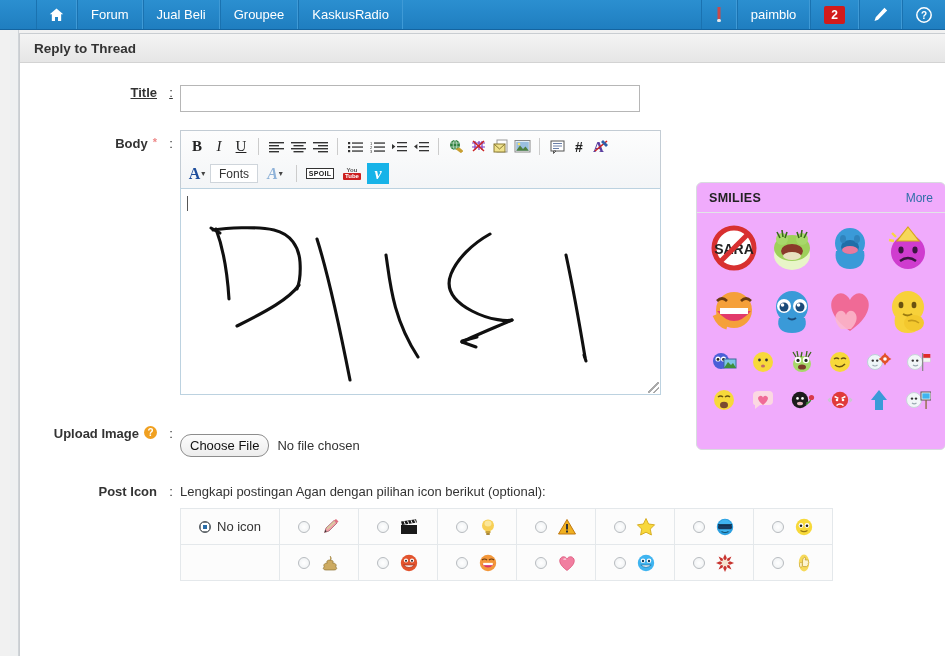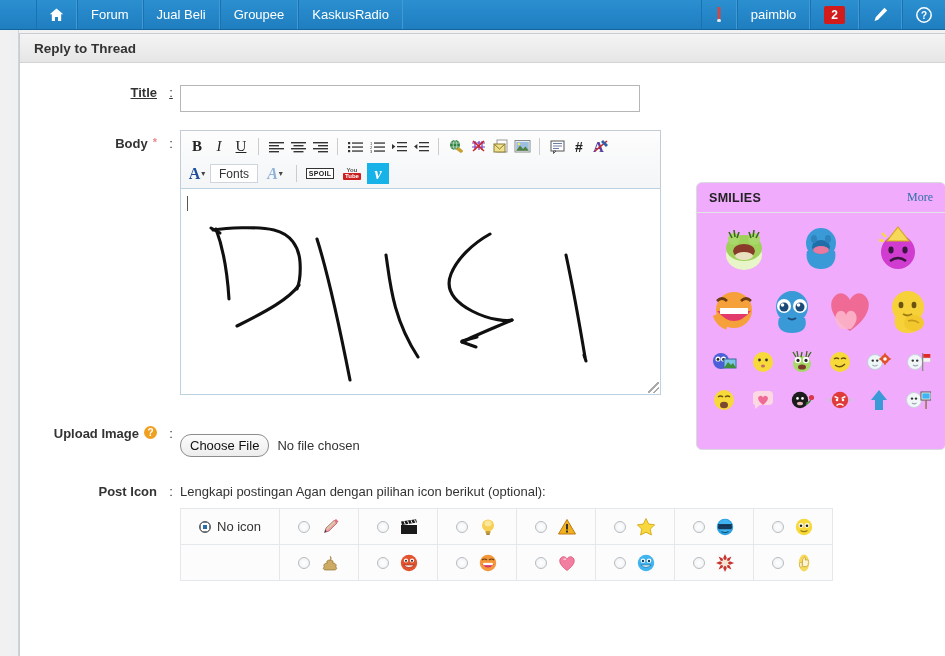--- a/index.html
+++ b/index.html
@@ -212,21 +212,21 @@
     width: 250px; height: 268px;
     background: #f0abfc;
     border: 1px solid #d8dcdf;
     border-radius: 6px;
   }
   #smilies-head {
     height: 30px; display:flex; align-items:center;
     padding: 0 12px; border-bottom: 1px solid #e2e5e7;
   }
   #smilies-head .t { font-weight:bold; font-size:12.5px; letter-spacing:.3px; color:#222; }
-  #smilies-head .more { margin-left:auto; color:#2f6fa8; font-size:12px; cursor:pointer;font-family:Liberation Serif, serif; }
+  #smilies-head .more { margin-left:auto; color:#2f6fa8; font-size:12px; cursor:pointer; }
   .sm-bigrow { display:flex; justify-content:space-around; padding: 10px 8px 0 8px; }
   .sm-smallrow { display:flex; justify-content:space-around; padding: 8px 8px 0 8px; }
   .sm-big { width:50px; height:50px; cursor:pointer; }
   .sm-small { width:26px; height:26px; cursor:pointer; }
 
   
   .hint { font-size: 13px; color: #333; }
   #filebtnrow { display:flex; align-items:center; gap:8px; margin-top: 8px; }
   .choosefile {
     border:1px solid #8d8d8d; background:linear-gradient(#fcfcfc,#ededed);
@@ -768,20 +768,27 @@
 
     <div id="smilies">
       <div id="smilies-head">
         <span class="t">SMILIES</span>
         <span class="more">More</span>
       </div>
 
       <div class="sm-bigrow">
         <span class="sm-big">
           <svg width="50" height="50" viewBox="0 0 50 50">
+              <circle cx="25" cy="25" r="20" fill="#fff" stroke="#d83030" stroke-width="5"></circle>
+              <text x="25" y="31" font-size="14" font-weight="bold" fill="#222" text-anchor="middle" font-family="Liberation Sans, sans-serif">SARA</text>
+              <path d="M10 40 L40 10" stroke="#d83030" stroke-width="5"></path>
+            </svg>
+        </span>
+        <span class="sm-big">
+          <svg width="50" height="50" viewBox="0 0 50 50">
               <ellipse cx="25" cy="32" rx="18" ry="15" fill="#e8f5c8"></ellipse>
               <ellipse cx="25" cy="25" rx="18" ry="13" fill="#9ed05a"></ellipse>
               <circle cx="15" cy="16" r="6" fill="#a8d86a"></circle>
               <circle cx="35" cy="16" r="6" fill="#a8d86a"></circle>
               <g stroke="#3a6a1a" stroke-width="1.6">
                 <path d="M10 9 L13 15 M15 7 L16 14 M20 9 L18 15 M30 9 L32 15 M35 7 L34 14 M40 9 L37 15"></path>
               </g>
               <ellipse cx="25" cy="28" rx="11" ry="7" fill="#8a3a2a"></ellipse>
               <ellipse cx="25" cy="33" rx="9" ry="4" fill="#e8e0c0"></ellipse>
             </svg>

